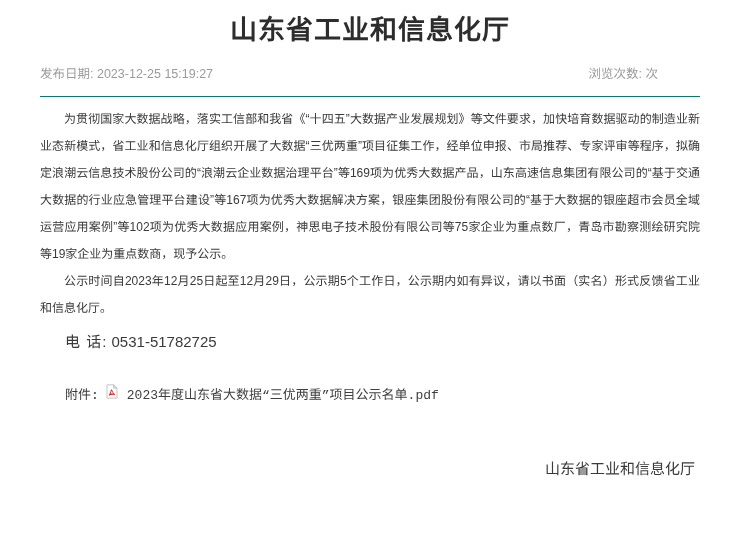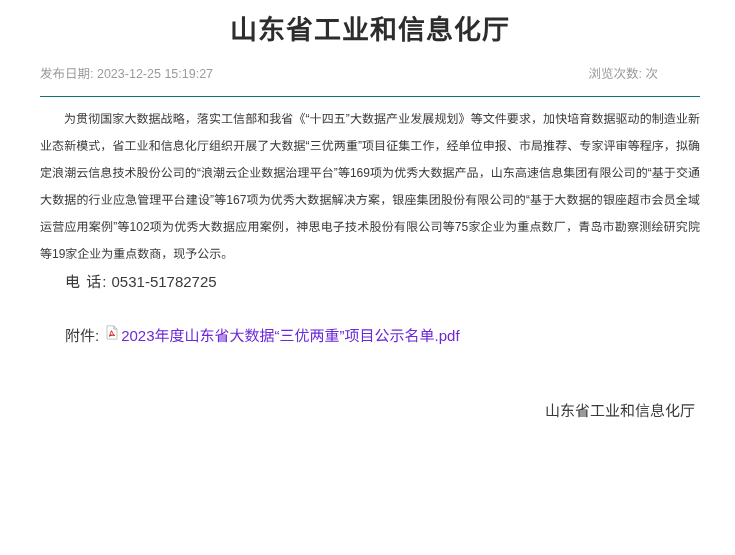--- a/index.html
+++ b/index.html
@@ -37,38 +37,40 @@
   .meta-item { margin-right:28px; white-space:nowrap; }
   .meta-views { margin-left:auto; margin-right:42px; white-space:nowrap; }
   .meta-label { color:#9b9b9b; }
   .meta-value { color:#9b9b9b; }
 
   
   .article { margin-top:9px; font-size:12px; line-height:27px; text-align:justify; color:#3a3a3a; }
   .article p { margin:0; text-indent:2em; }
 
   
-  .contact-block { margin-top:0; font-size:15px; line-height:28px; }
+  .contact-block { margin-top:6px; font-size:15px; line-height:28px; }
   .contact-line { padding-left:25px; }
   .contact-label { letter-spacing:1px; }
 
   
   .attachment-row {
     margin-top:28px;
     padding-left:25px;
-    font-size:15px;
+    font-size:13px;
     display:flex;
     align-items:center;
+    font-family:Liberation Mono, monospace;
   }
   .attachment-label { margin-right:6px; }
   .pdf-icon { width:14px; height:15px; margin-right:2px; position:relative; top:-2px; flex:0 0 auto; }
   .attachment-link {
-    color:#6d28d9;
+    color:#404040;
     text-decoration:none;
     cursor:pointer;
+    margin-left:6px;
   }
 
   
   .sign-block {
     margin-top:50px;
     text-align:right;
     padding-right:5px;
     font-size:15px;
     line-height:31px;
     color:#3a3a3a;
@@ -90,20 +92,21 @@
         <span class="meta-value">2023-12-25 15:19:27</span>
       </span>
       <span class="meta-views">
         <span class="meta-label">浏览次数:</span>
         <span class="meta-value">次</span>
       </span>
     </div>
 
     <div class="article">
       <p>为贯彻国家大数据战略，落实工信部和我省《“十四五”大数据产业发展规划》等文件要求，加快培育数据驱动的制造业新业态新模式，省工业和信息化厅组织开展了大数据“三优两重”项目征集工作，经单位申报、市局推荐、专家评审等程序，拟确定浪潮云信息技术股份公司的“浪潮云企业数据治理平台”等169项为优秀大数据产品，山东高速信息集团有限公司的“基于交通大数据的行业应急管理平台建设”等167项为优秀大数据解决方案，银座集团股份有限公司的“基于大数据的银座超市会员全域运营应用案例”等102项为优秀大数据应用案例，神思电子技术股份有限公司等75家企业为重点数厂，青岛市勘察测绘研究院等19家企业为重点数商，现予公示。</p>
+      <p>公示时间自2023年12月25日起至12月29日，公示期5个工作日，公示期内如有异议，请以书面（实名）形式反馈省工业和信息化厅。</p>
     </div>
 
     <div class="contact-block">
       <div class="contact-line">
         <span class="contact-label">电 话:</span>
         <span class="contact-value">0531-51782725</span>
       </div>
     </div>
 
     <div class="attachment-row">

